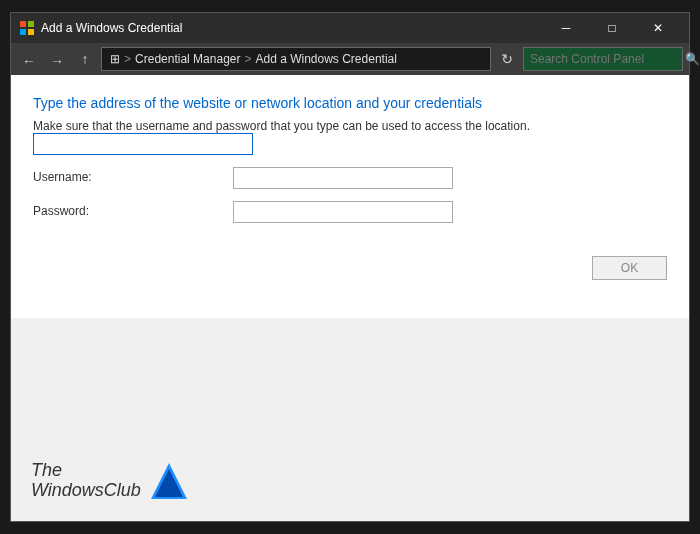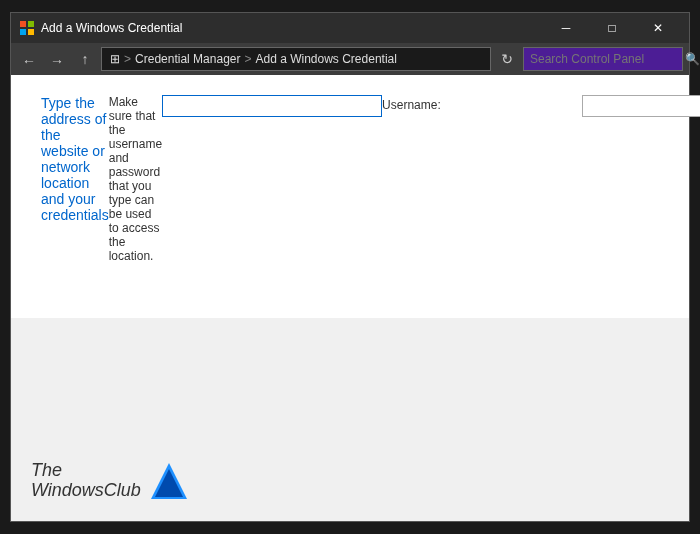--- a/index.html
+++ b/index.html
@@ -104,44 +104,44 @@
       background: transparent;
       border: none;
       color: #ccc;
       cursor: pointer;
       display: flex;
       align-items: center;
       justify-content: center;
       font-size: 14px;
     }
     .search-bar {
-      background: #4c1d95;
+      background: #14532d;
       border: 1px solid #666;
       height: 24px;
       width: 160px;
       display: flex;
       align-items: center;
       padding: 0 6px;
       color: #aaa;
       font-size: 12px;
     }
     .search-bar input {
       background: transparent;
       border: none;
       outline: none;
       color: #aaa;
       font-size: 12px;
       flex: 1;
     }
     .content-area {
       flex: 1;
       background: #ffffff;
-      padding: 20px 30px;
-      display: flex;
-      flex-direction: row;
+      padding: 20px 22px;
+      display: flex;
+      flex-direction: column;
     }
     .heading {
       color: #0066cc;
       font-size: 14px;
       font-weight: 400;
       margin-bottom: 8px;
     }
     .sub-heading {
       color: #333;
       font-size: 12px;

